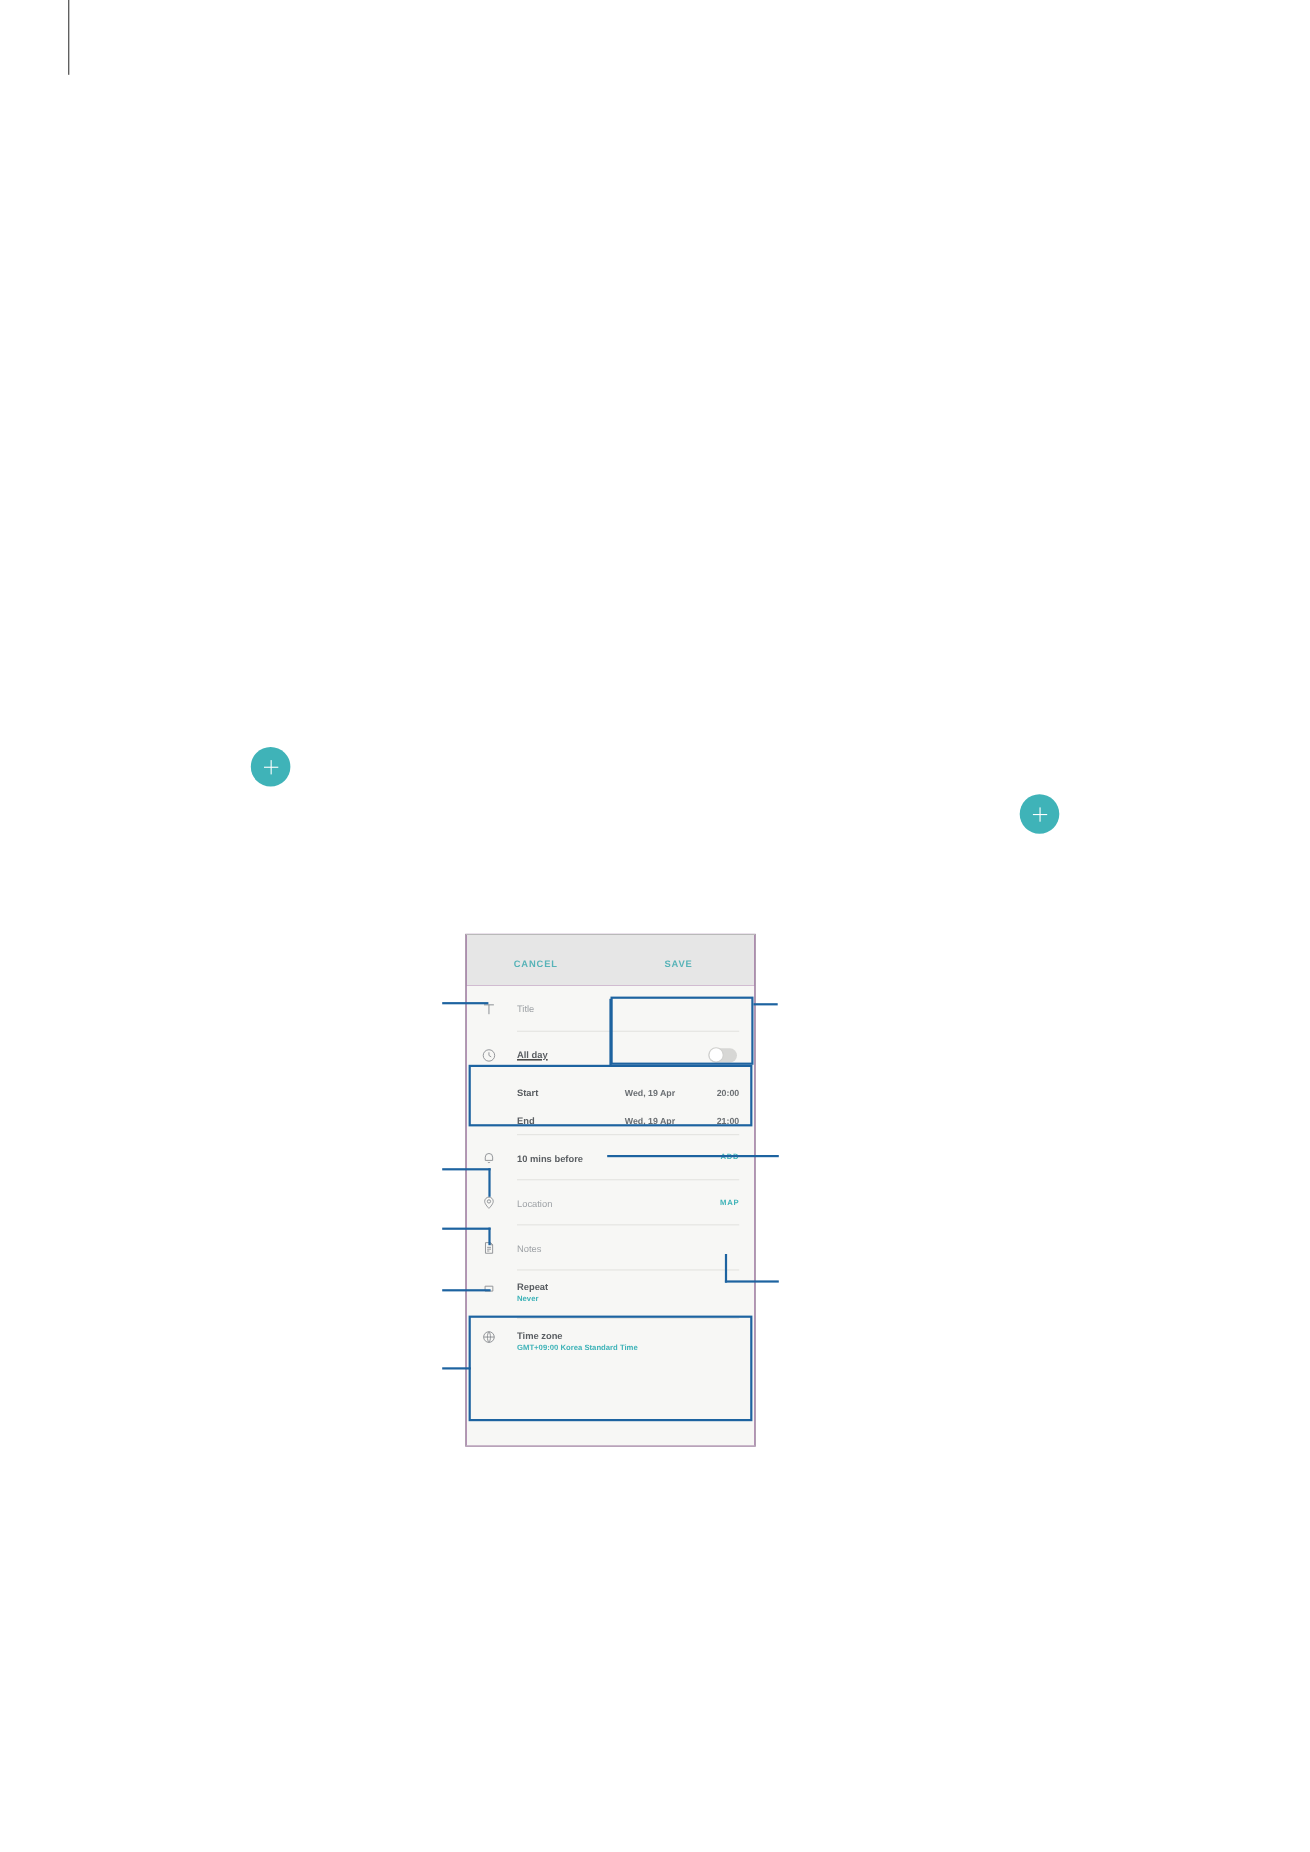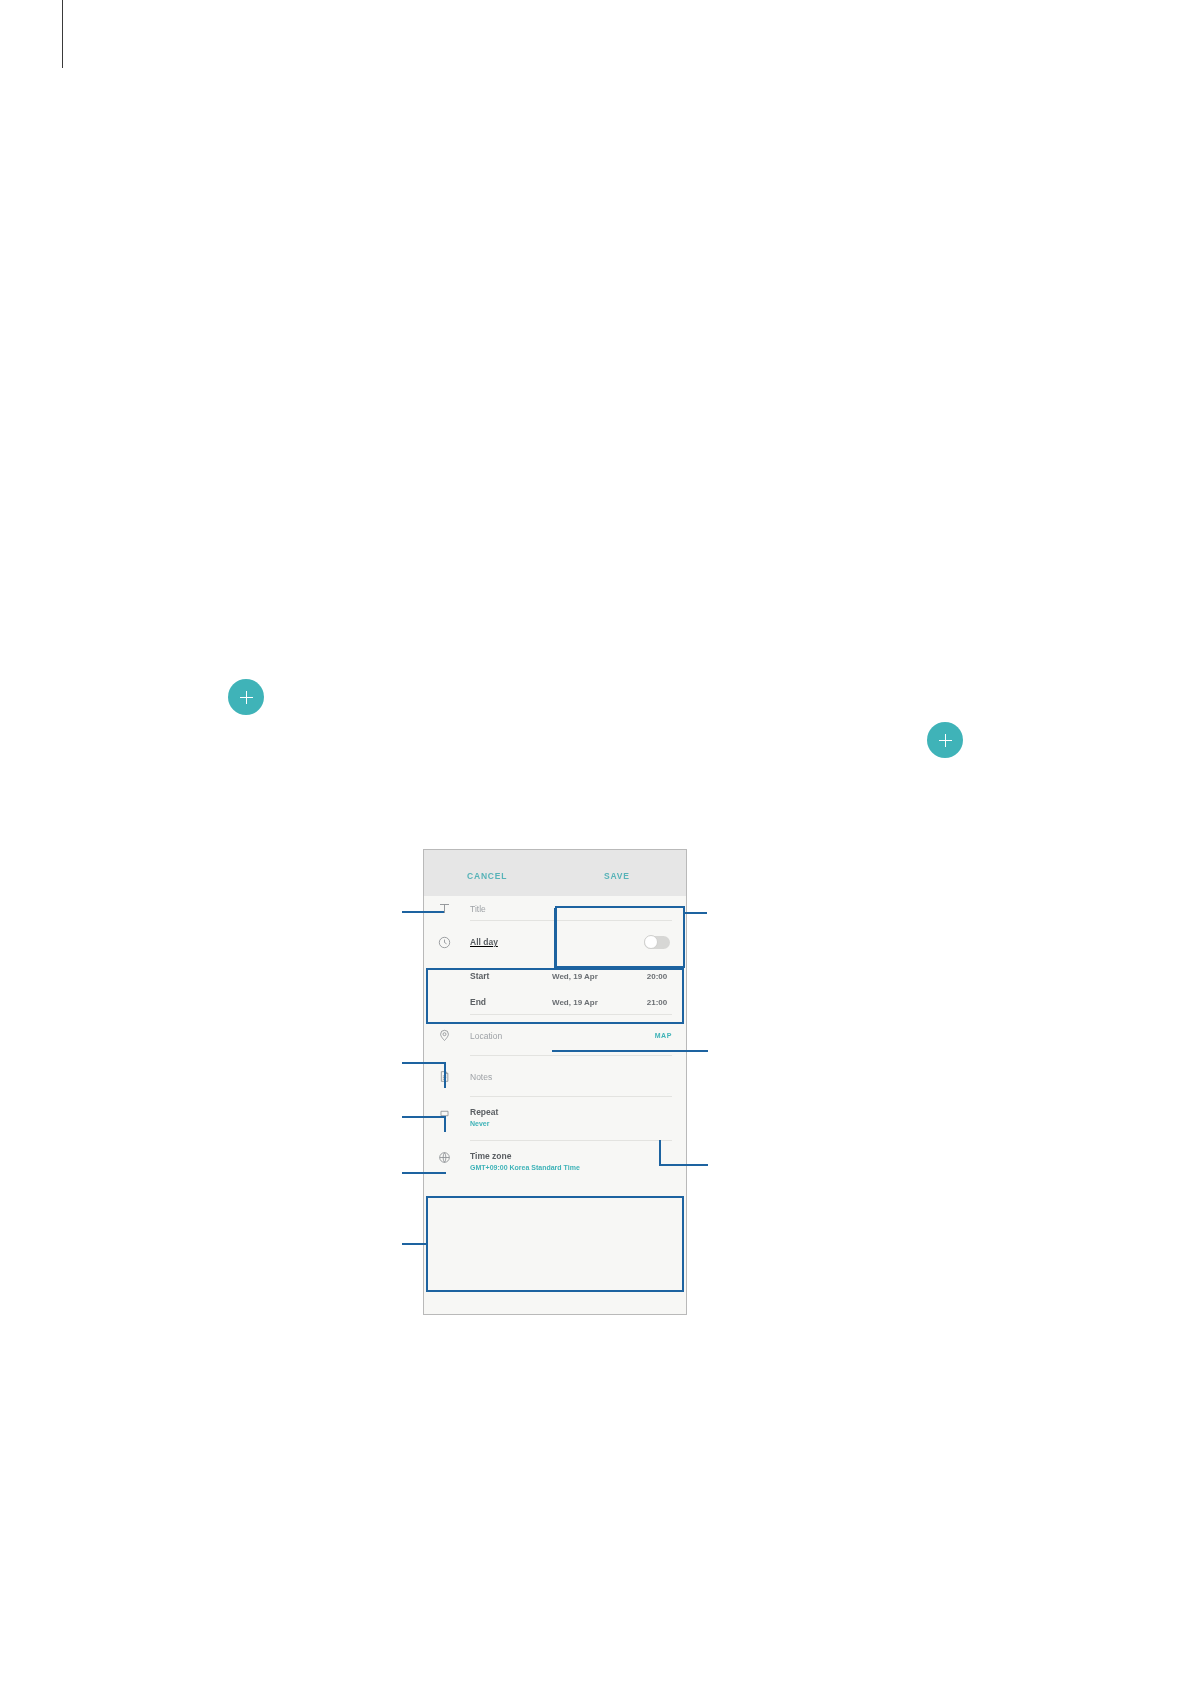--- a/index.html
+++ b/index.html
@@ -125,55 +125,55 @@
     color: #5a5e62;
     font-weight: 700;
   }
   .rvalue {
     margin-left: auto;
     margin-right: 14px;
     font-size: 8px;
     color: #6b6f73;
     filter: blur(0.5px);
     display: flex;
-    gap: 28px;
+    gap: 12px;
     font-weight: 700;
   }
   .chip {
     margin-left: auto;
     margin-right: 14px;
     font-size: 7px;
     font-weight: 700;
     letter-spacing: 0.6px;
     color: #3fb3b8;
     filter: blur(0.4px);
   }
 
   
-  #row-title   { height: 25px; text-align: center; }
+  #row-title   { height: 42px; text-align: center; }
   #row-allday  { height: 42px; text-decoration: underline; }
   #row-start   { height: 26px; padding-left: 46px; }
   #row-end     { height: 26px; padding-left: 46px; }
   #row-calendar{ height: 40px; }
   #row-reminder{ height: 41px; }
   #row-location{ height: 41px; }
   #row-notes   { height: 41px; }
   #row-repeat  { height: 44px; align-items: flex-start; padding-top: 10px; }
   #row-timezone{ height: 44px; align-items: flex-start; padding-top: 10px; }
 
   .stacked { display: flex; flex-direction: column; gap: 3px; }
   .sub {
     font-size: 7px;
     color: #3fb3b8;
     filter: blur(0.45px);
     font-weight: 700;
   }
 
   .date-cell { width: 62px; text-align: left; }
-  .time-cell { width: 30px; text-align: center; }
+  .time-cell { width: 30px; text-align: right; }
 
   .cal-dot {
     width: 3.5px; height: 3.5px;
     background: #2b7cd3;
     margin-right: 6px;
     flex: 0 0 auto;
   }
 
   
   .toggle {
@@ -262,20 +262,31 @@
     <div class="row" id="row-end">
       <span class="rlabel dark">End</span>
       <span class="rvalue">
         <span class="date-cell">Wed, 19 Apr</span>
         <span class="time-cell">21:00</span>
       </span>
       <div class="row-sep"></div>
     </div>
 
 
+    <div class="row" id="row-reminder">
+      <span class="ricon">
+        <svg width="13" height="13" viewBox="0 0 14 14" fill="none" stroke="#8b8f93" stroke-width="0.9">
+          <path d="M3.4 9.6 V6.4 a3.6 3.6 0 0 1 7.2 0 V9.6 H3.4 Z"></path>
+          <path d="M5.9 11.1 a1.2 1.2 0 0 0 2.2 0"></path>
+        </svg>
+      </span>
+      <span class="rlabel dark">10 mins before</span>
+      <span class="chip">ADD</span>
+      <div class="row-sep"></div>
+    </div>
 
     <div class="row" id="row-location">
       <span class="ricon">
         <svg width="13" height="13" viewBox="0 0 14 14" fill="none" stroke="#8b8f93" stroke-width="0.9">
           <path d="M7 12.4 C7 12.4 11.2 8.3 11.2 5.6 A4.2 4.2 0 0 0 2.8 5.6 C2.8 8.3 7 12.4 7 12.4 Z"></path>
           <circle cx="7" cy="5.6" r="1.6"></circle>
         </svg>
       </span>
       <span class="rlabel">Location</span>
       <span class="chip">MAP</span>

